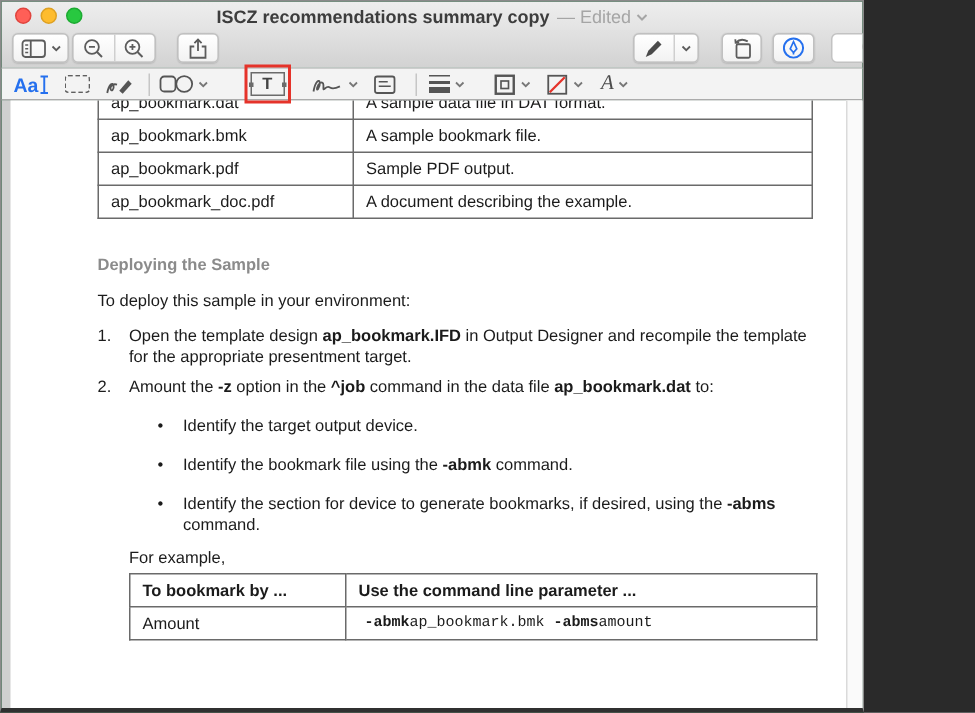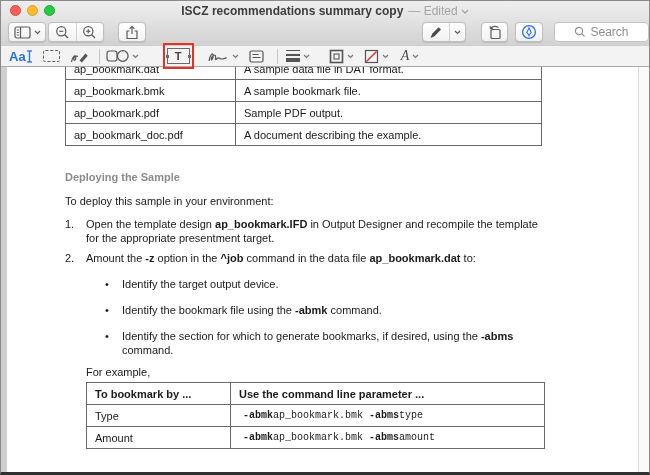--- a/index.html
+++ b/index.html
@@ -1,18 +1,18 @@
 <!DOCTYPE html>
 <html><head>
 <meta charset="utf-8">
 <style>
   html,body{margin:0;padding:0;background:#2a2a2a;}
   *{box-sizing:border-box;}
   .window{
-    position:relative;width:650px;height:475px;background:#14532d;
+    position:relative;width:576px;height:475px;background:#14532d;
     font-family:"Liberation Sans",sans-serif;overflow:hidden;
     border:1px solid #8a8a8a;border-bottom:3px solid #303030;text-decoration:underline;
   }
   
   .chrome{position:absolute;top:0;left:0;right:0;height:66px;}
   .titlebar{
     position:relative;height:19px;
     background:linear-gradient(#eeeeee,#e3e3e3);
     display:flex;align-items:center;justify-content:center;
   }
@@ -368,36 +368,32 @@
       <div class="bullet b1">
         <span class="bulletdot">•</span>
         <span><span>Identify the target output device.</span></span>
       </div>
       <div class="bullet b2">
         <span class="bulletdot">•</span>
         <span><span>Identify the bookmark file using the </span><span style="font-weight: bold;">-abmk</span><span> command.</span></span>
       </div>
       <div class="bullet b3">
         <span class="bulletdot">•</span>
-        <span><span>Identify the section for which to generate bookmarks, if desired, using the </span><span style="font-weight: bold;">-abms</span><span> command.</span></span>
+        <span><span>Identify the section for device to generate bookmarks, if desired, using the </span><span style="font-weight: bold;">-abms</span><span> command.</span></span>
       </div>
 
       <div class="forexample">For example,</div>
 
       <table class="t-example">
         <tbody>
             <tr>
           <th class="c1">To bookmark by ...</th>
           <th>Use the command line parameter ...</th>
         </tr>
         <tr>
-          <td class="c1">Type</td>
-          <td class="mono"><span style="font-weight: bold;">-abmk</span><span>ap_bookmark.bmk </span><span style="font-weight: bold;">-abms</span><span>type</span></td>
-        </tr>
-        <tr>
           <td class="c1">Amount</td>
           <td class="mono"><span style="font-weight: bold;">-abmk</span><span>ap_bookmark.bmk </span><span style="font-weight: bold;">-abms</span><span>amount</span></td>
         </tr>
       </tbody>
         </table>
 
     </div>
     <div class="scrolltrack"></div>
   </div>
 

